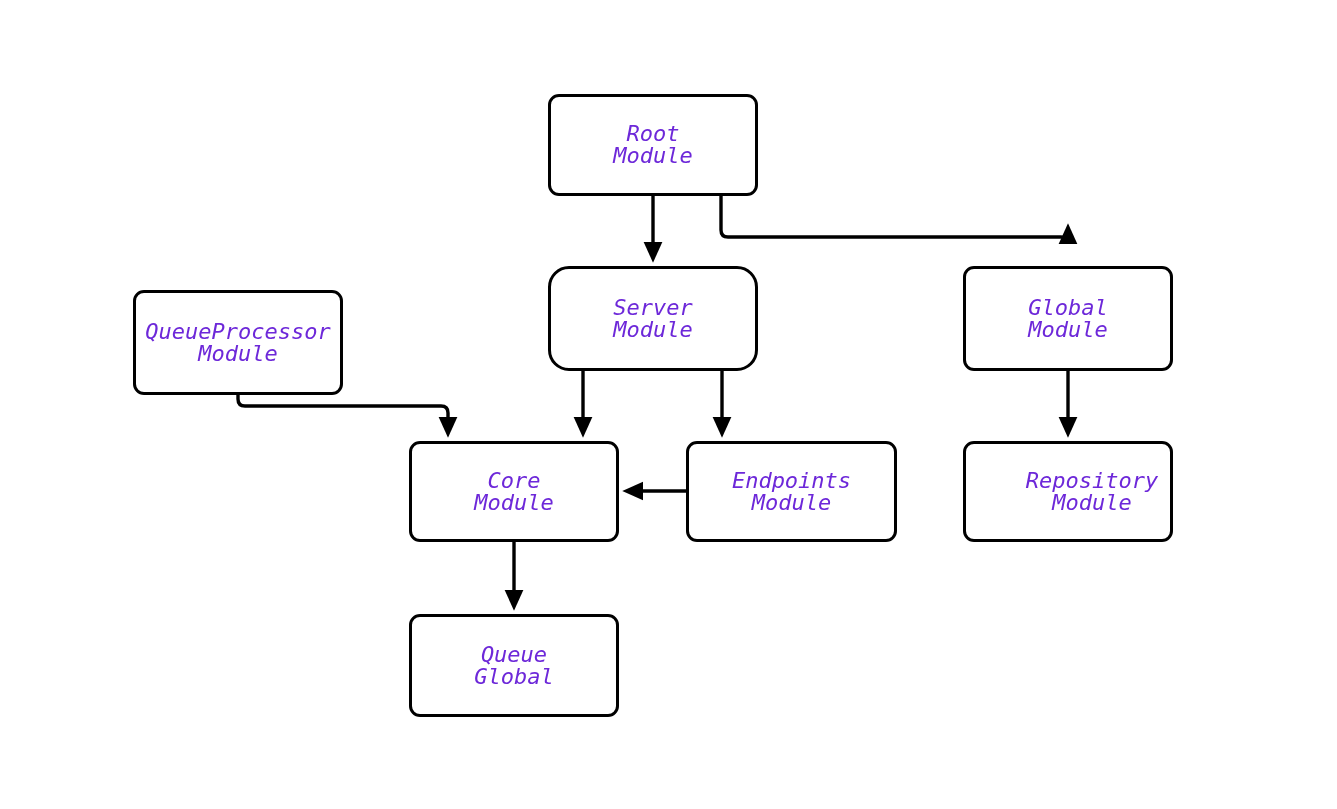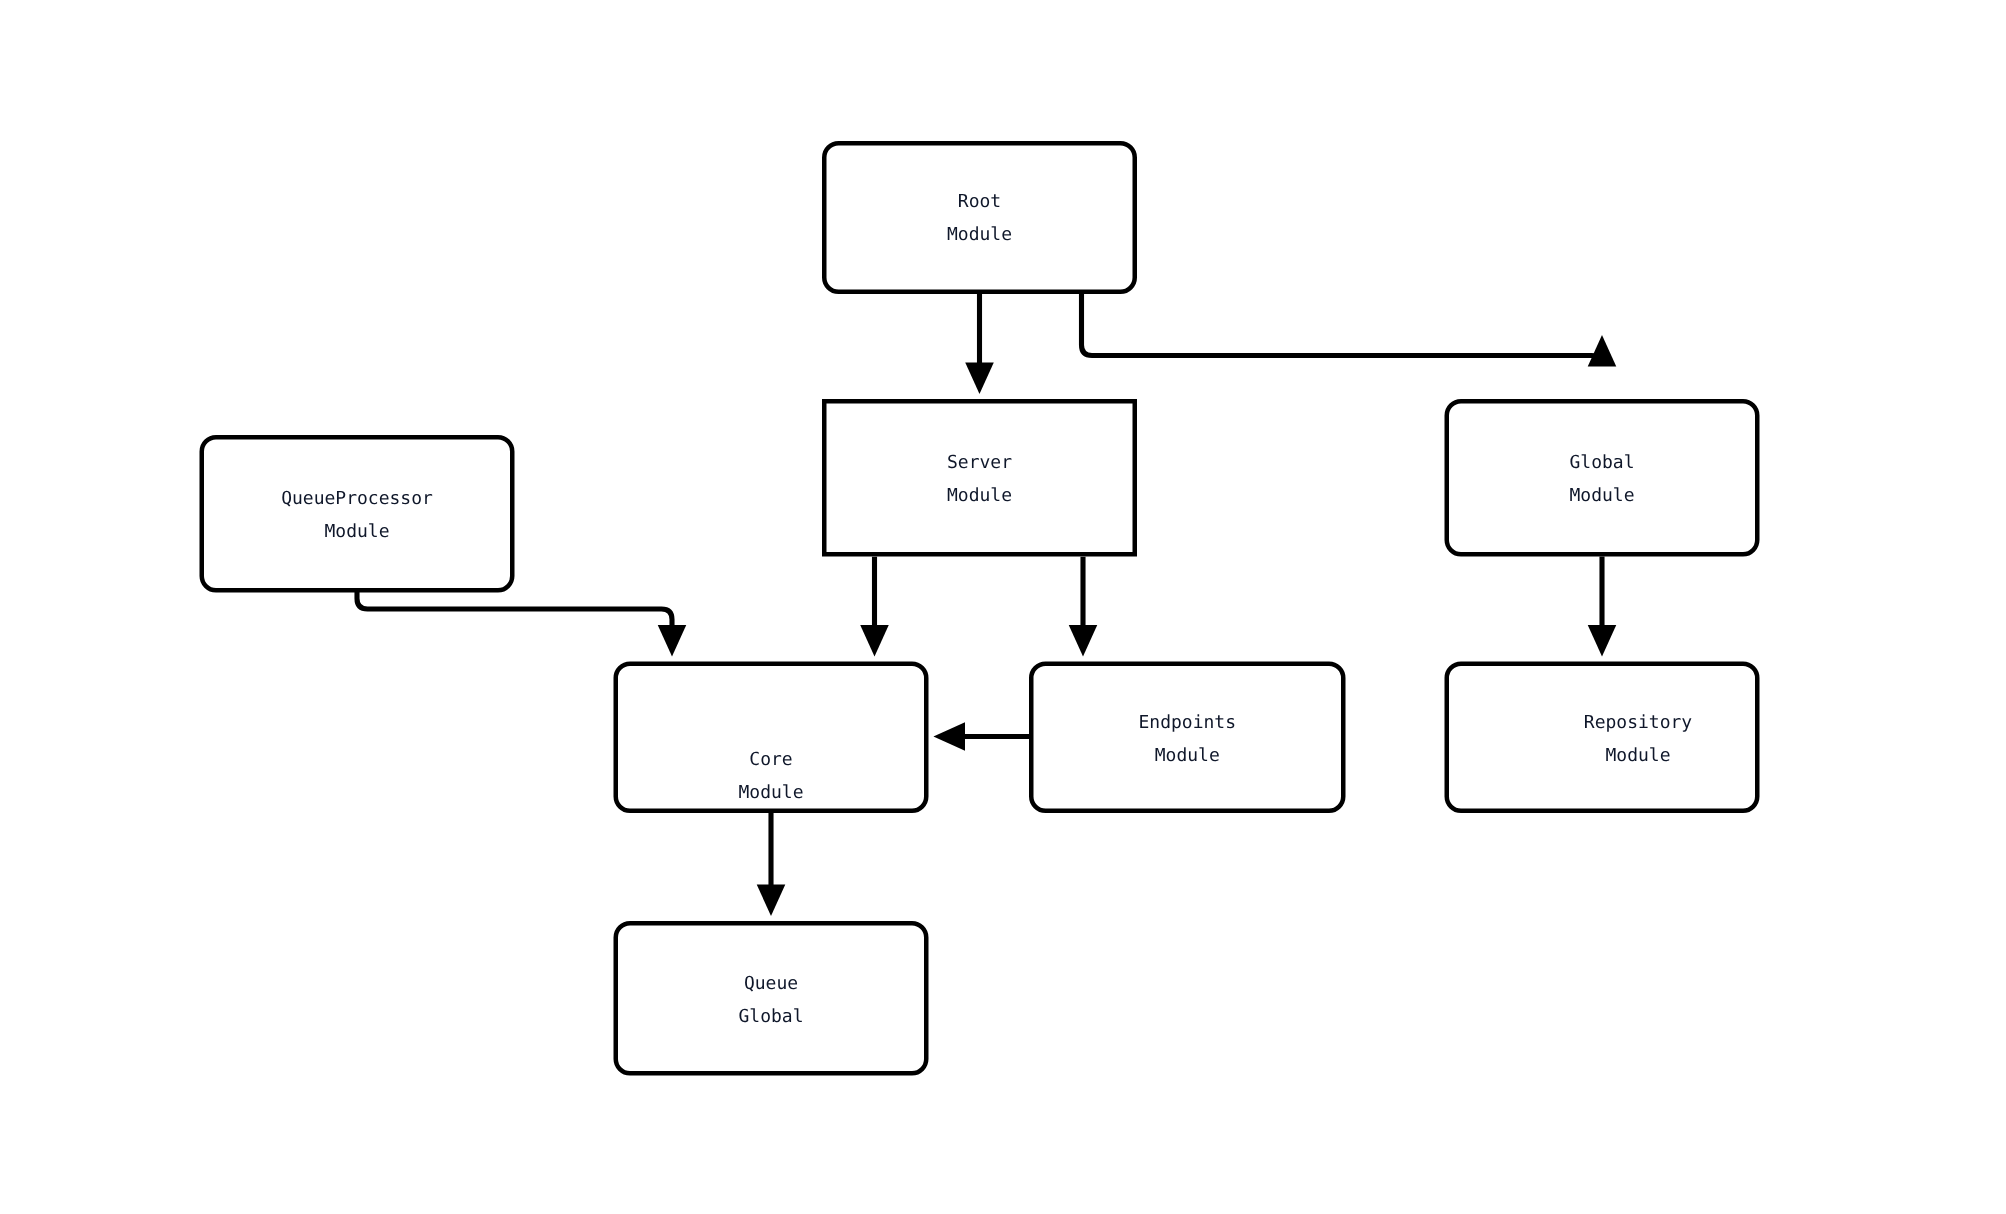--- a/index.html
+++ b/index.html
@@ -32,26 +32,27 @@
     border: 3.4px solid #000000;
     border-radius: 11px;
     display: flex;
     flex-direction: column;
     align-items: center;
     justify-content: center;
     z-index: 2;
   }
   .node-label {
     font-family: "DejaVu Sans Mono", "Liberation Mono", monospace;
-    font-size: 12px;
+    font-size: 22px;
     line-height: 22px;
-    color: #0f172a;
+    color: #6d28d9;
     text-align: center;
     white-space: pre;
     letter-spacing: 0px;
+    font-style: italic;
   }
 </style>
 </head>
 <body>
 
 <div id="diagram-canvas" style="background: rgb(255, 255, 255);">
 
   <svg id="edge-layer" viewBox="0 0 1337 809" width="1337" height="809" xmlns="http://www.w3.org/2000/svg">
     <defs>
       <marker id="arrow-down" markerWidth="9" markerHeight="9" refX="0.4" refY="3" orient="auto" markerUnits="strokeWidth">
@@ -95,31 +96,31 @@
   <div class="node" style="left: 548px; top: 94px; width: 210px; height: 102px; border-color: rgb(0, 0, 0); border-width: 3.4px; border-radius: 11px;">
     <div class="node-label">Root
 Module</div>
   </div>
 
   <div class="node" style="left: 133px; top: 266px; width: 210px; height: 105px; border-color: rgb(0, 0, 0); border-width: 3.4px; border-radius: 11px; margin-top: 24px;">
     <div class="node-label">QueueProcessor
 Module</div>
   </div>
 
-  <div class="node" style="left: 548px; top: 266px; width: 210px; height: 105px; border-color: rgb(0, 0, 0); border-width: 3.4px; border-radius: 0;">
+  <div class="node" style="left: 548px; top: 266px; width: 210px; height: 105px; border-color: rgb(0, 0, 0); border-width: 3.4px; border-radius: 21px;">
     <div class="node-label">Server
 Module</div>
   </div>
 
   <div class="node" style="left: 963px; top: 266px; width: 210px; height: 105px; border-color: rgb(0, 0, 0); border-width: 3.4px; border-radius: 11px;">
     <div class="node-label">Global
 Module</div>
   </div>
 
-  <div class="node" style="left: 409px; top: 441px; width: 210px; height: 101px; border-color: rgb(0, 0, 0); border-width: 3.4px; border-radius: 11px; justify-content: flex-end;">
+  <div class="node" style="left: 409px; top: 441px; width: 210px; height: 101px; border-color: rgb(0, 0, 0); border-width: 3.4px; border-radius: 11px;">
     <div class="node-label">Core
 Module</div>
   </div>
 
   <div class="node" style="left: 686px; top: 441px; width: 211px; height: 101px; border-color: rgb(0, 0, 0); border-width: 3.4px; border-radius: 11px;">
     <div class="node-label">Endpoints
 Module</div>
   </div>
 
   <div class="node" style="left: 963px; top: 441px; width: 210px; height: 101px; border-color: rgb(0, 0, 0); border-width: 3.4px; border-radius: 11px; padding-left: 48px;">

